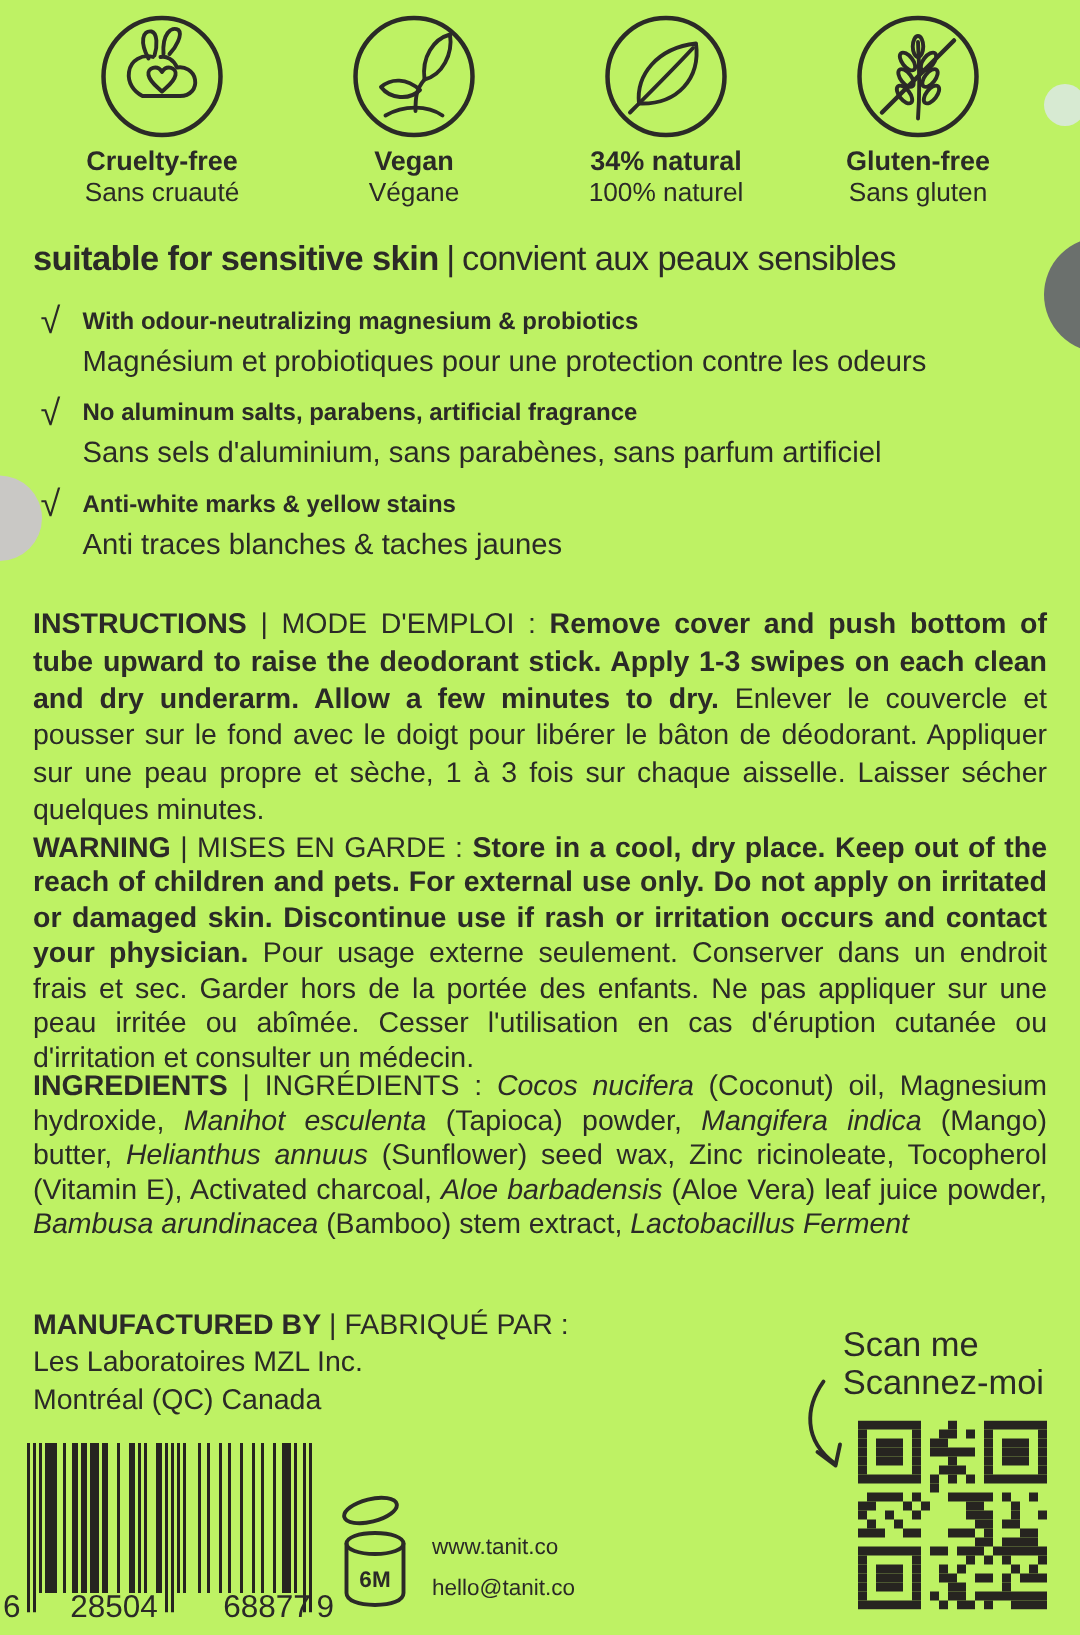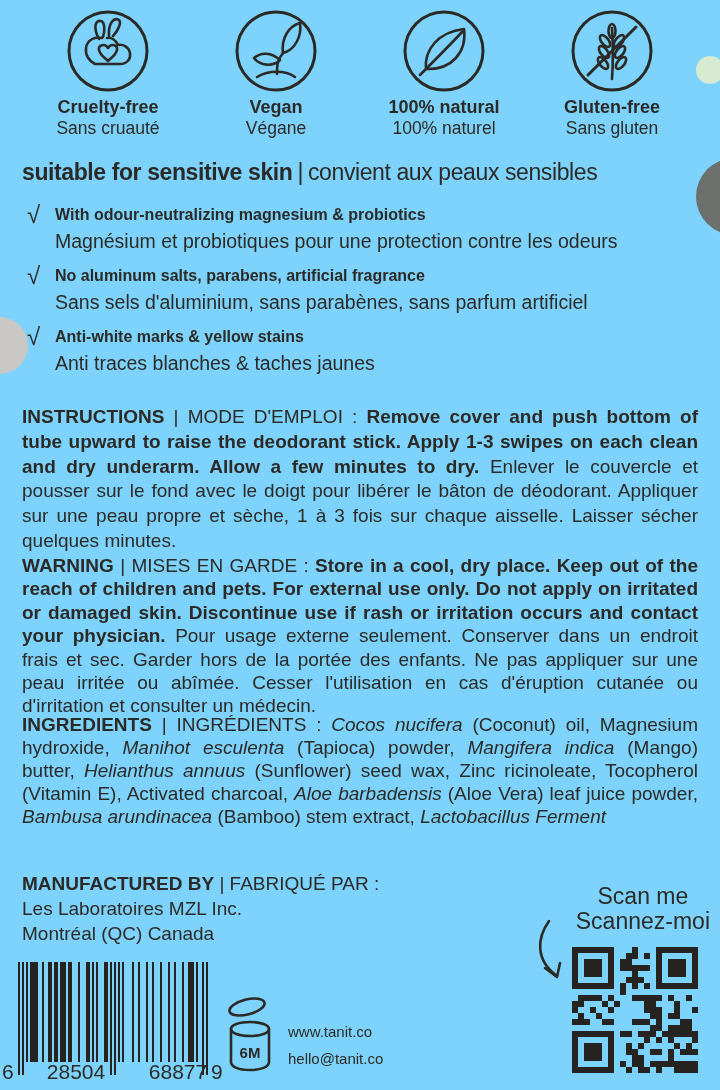--- a/index.html
+++ b/index.html
@@ -1,18 +1,18 @@
 <!DOCTYPE html>
 <html><head>
 <meta charset="utf-8">
 <style>
   html,body{margin:0;padding:0;}
   .label{
     position:relative;width:720px;height:1090px;overflow:hidden;
-    background:#7dd3fc;color:#2b2a27;
+    background:#bef264;color:#2b2a27;
     font-family:"Liberation Sans","DejaVu Sans",sans-serif;
   }
   svg{display:block;}
   .stroke{fill:none;stroke:#2b2a27;stroke-width:2.6;stroke-linecap:round;stroke-linejoin:round;}
   .stroke-thick{fill:none;stroke:#2b2a27;stroke-width:3;stroke-linecap:round;stroke-linejoin:round;}
 
   
   .dot-green{position:absolute;left:696px;top:56px;width:28px;height:28px;border-radius:50%;background:#d7ead2;}
   .circle-dark{position:absolute;left:696px;top:158px;width:77px;height:77px;border-radius:50%;background:#6b706d;}
   .circle-light{position:absolute;left:-29px;top:317px;width:57px;height:57px;border-radius:50%;background:#c9c8c5;}
@@ -42,21 +42,21 @@
   .para-warning{top:554px;line-height:23.4px;}
   .para-ingredients{top:713px;line-height:23px;}
   .seg-b{font-weight:bold;}
   .seg-i{font-style:italic;}
 
   
   .manufacturer{position:absolute;left:22px;top:871px;font-size:19px;line-height:25px;}
   .man-title-en{font-weight:bold;}
 
   
-  .scan{position:absolute;right:10px;top:884px;text-align:center;font-size:23px;line-height:25px;}
+  .scan{position:absolute;right:24px;top:884px;text-align:left;font-size:23px;line-height:25px;}
   .scan-arrow{position:absolute;left:533px;top:918px;}
 
   
   .barcode-svg{position:absolute;left:18px;top:962px;}
   .bc-digit{position:absolute;top:1060px;font-size:21px;font-family:"Liberation Sans","DejaVu Sans",sans-serif;}
   .bc-first{left:2px;}
   .bc-g1{left:34px;width:84px;text-align:center;}
   .bc-g2{left:136px;width:84px;text-align:center;}
   .bc-last{left:211px;}
 
@@ -101,21 +101,21 @@
       </svg>
       <div class="badge-en">Vegan</div>
       <div class="badge-fr">Végane</div>
     </div>
     <div class="badge">
       <svg width="86" height="86" viewBox="0 0 86 86">
         <circle class="stroke-thick" cx="43" cy="43" r="39"></circle>
         <path class="stroke" d="M25 61 C23 42 37 24 63 21 C66 44 51 62 25 61"></path>
         <path class="stroke" d="M19 67 C32 54 48 38 61 24"></path>
       </svg>
-      <div class="badge-en">100% natural</div>
+      <div class="badge-en">34% natural</div>
       <div class="badge-fr">100% naturel</div>
     </div>
     <div class="badge">
       <svg width="86" height="86" viewBox="0 0 86 86">
         <circle class="stroke-thick" cx="43" cy="43" r="39"></circle>
         <path class="stroke" d="M43 71 C44 58 44 38 43 20"></path>
         <ellipse class="stroke" cx="43" cy="23" rx="3.5" ry="7"></ellipse>
         <ellipse class="stroke" cx="36" cy="33" rx="3.5" ry="7" transform="rotate(-38 36 33)"></ellipse>
         <ellipse class="stroke" cx="50" cy="33" rx="3.5" ry="7" transform="rotate(38 50 33)"></ellipse>
         <ellipse class="stroke" cx="35" cy="44" rx="3.5" ry="7" transform="rotate(-38 35 44)"></ellipse>

